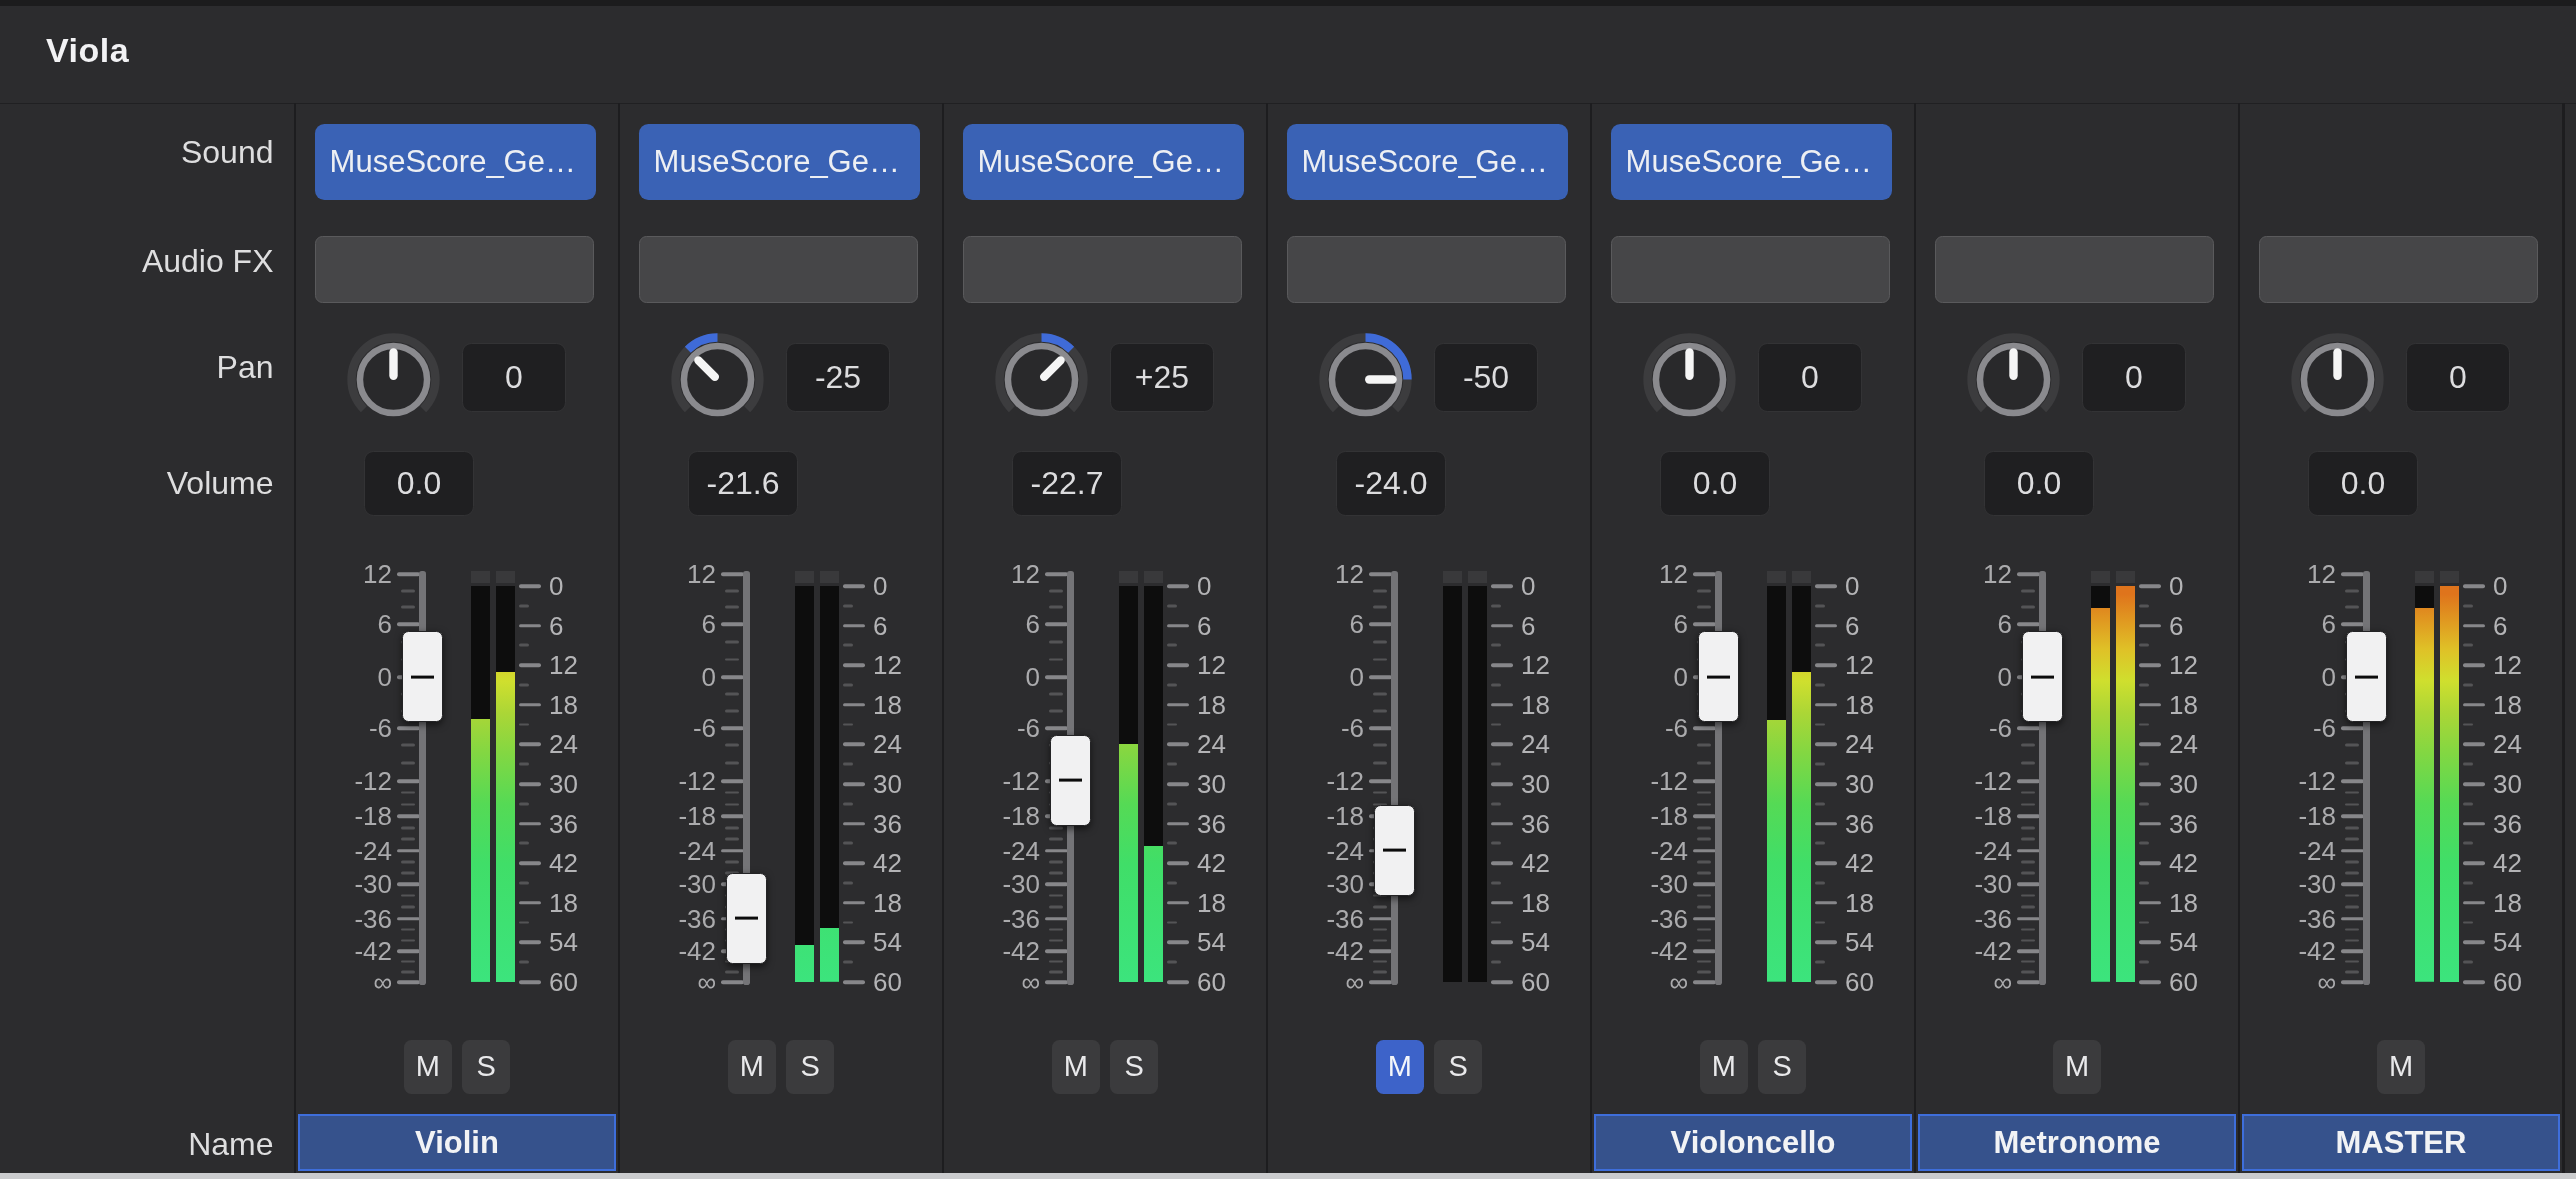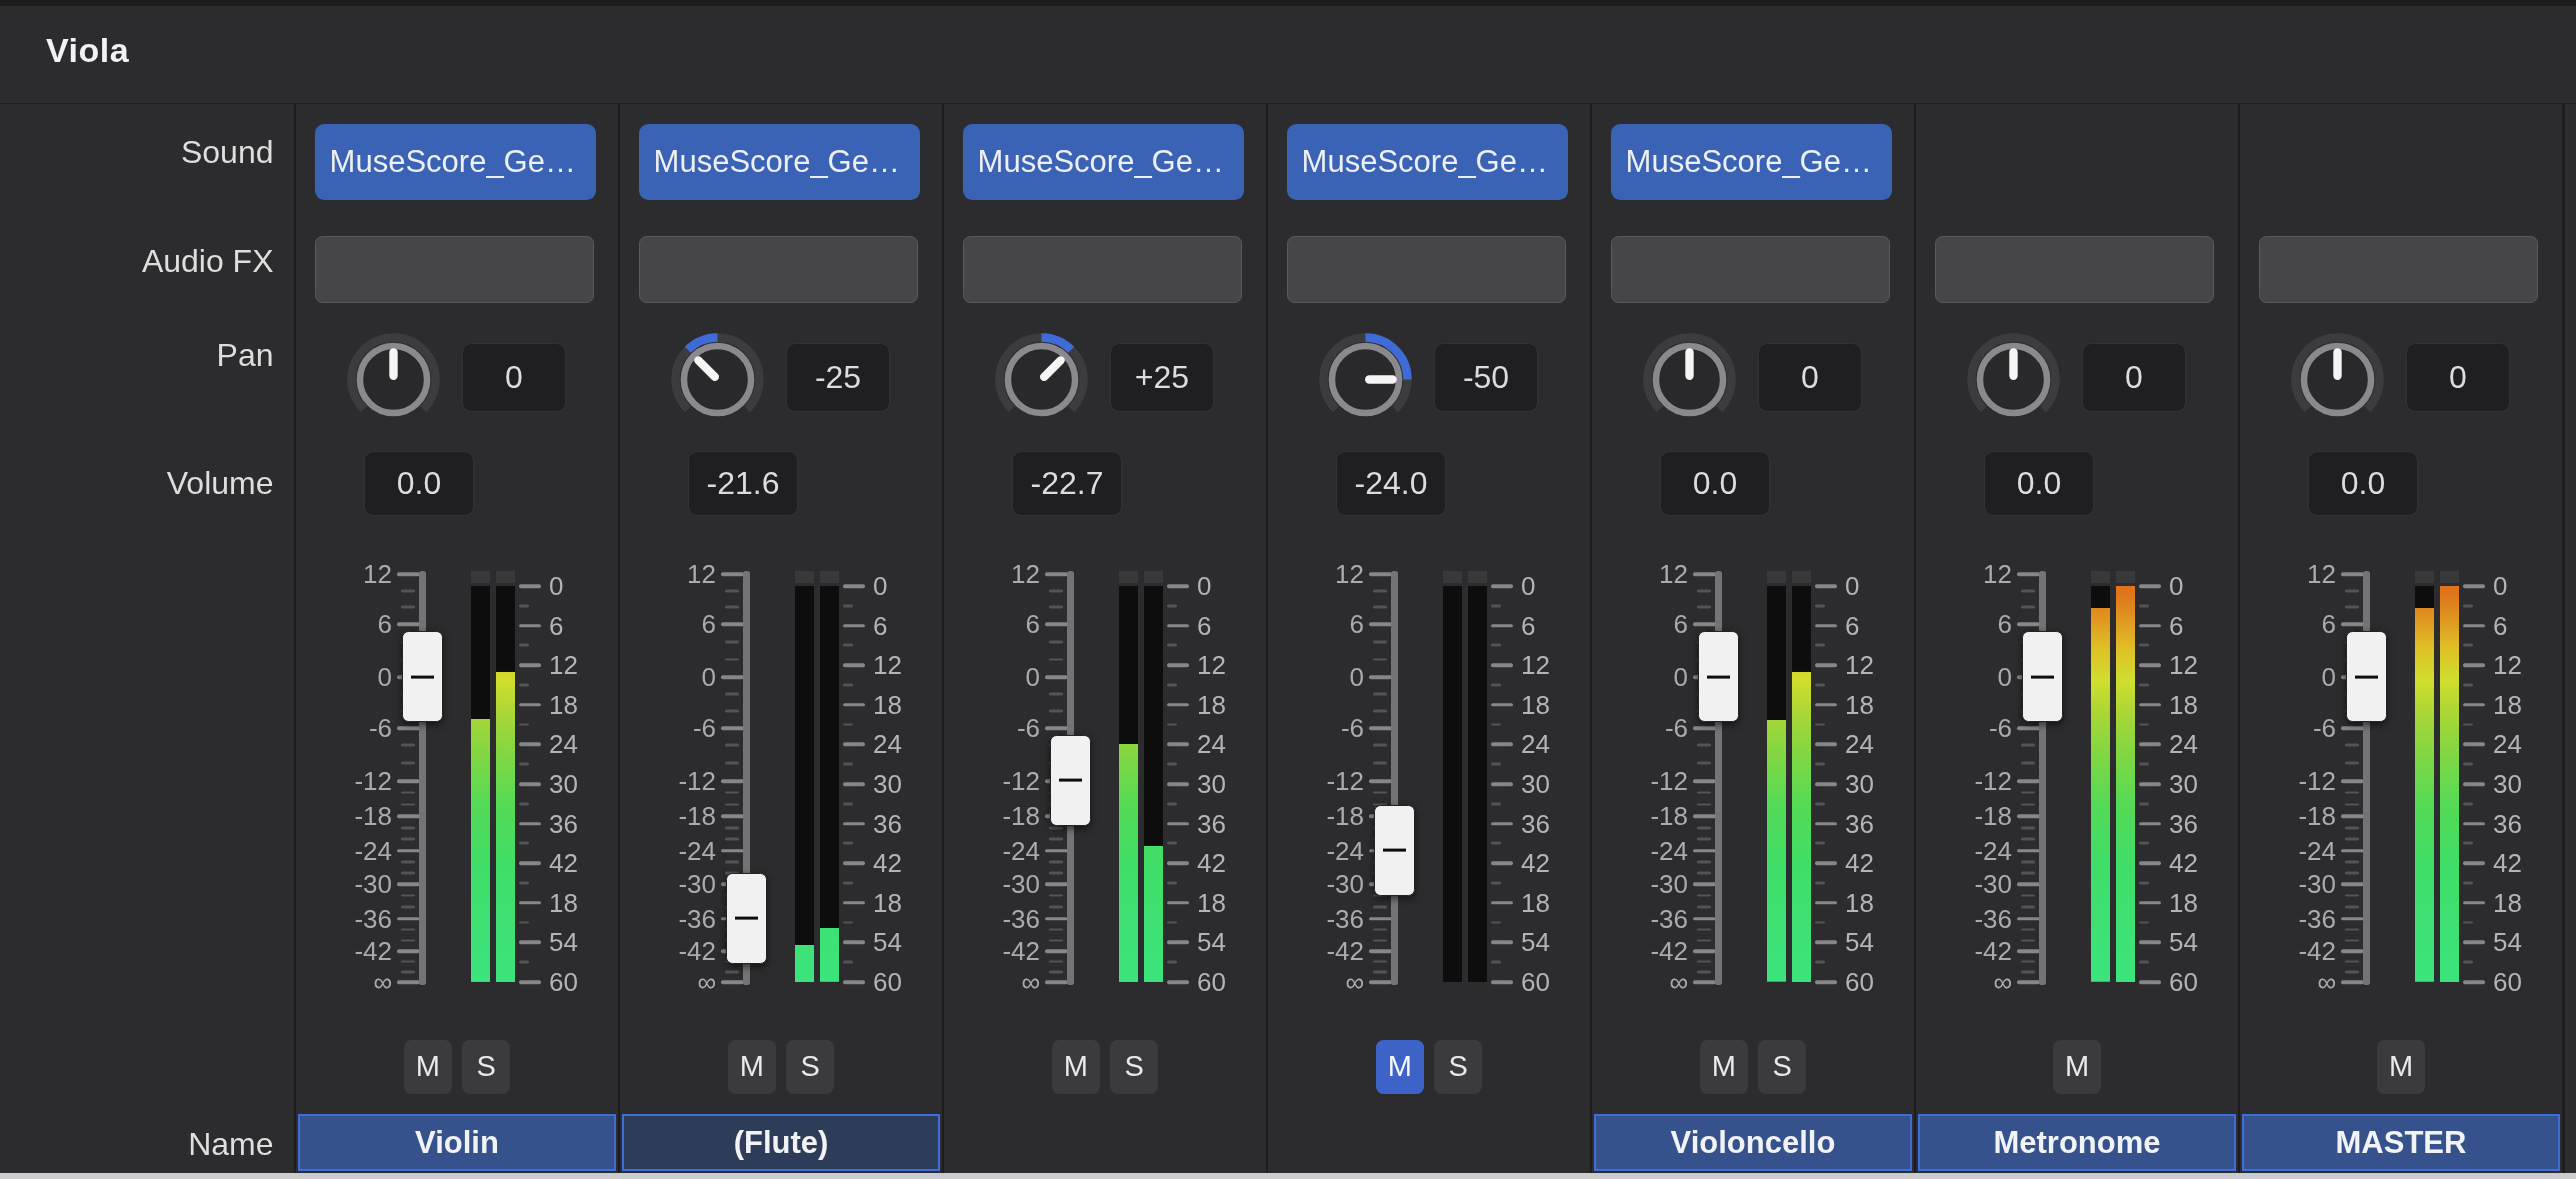--- a/index.html
+++ b/index.html
@@ -80,21 +80,21 @@
 <div class="app">
   <div class="titlebar">
     <div class="top-edge"></div>
     <div class="title">Viola</div>
   </div>
 
   <div class="body">
     <div class="labels-col">
       <div class="row-label" style="top:49px">Sound</div>
       <div class="row-label" style="top:158px">Audio FX</div>
-      <div class="row-label" style="top:252px">Pan</div>
+      <div class="row-label" style="top:264px">Pan</div>
       <div class="row-label" style="top:380px">Volume</div>
       <div class="row-label" style="top:1041px">Name</div>
     </div>
     <div class="strips">
         <div class="strip">
     <button class="sound-btn"><span class="sound-label">MuseScore_Ge…</span></button>
     <div class="fx-box"></div>
     <div class="knob"><svg viewBox="0 0 104 104" width="97" height="97">
               <path d="M 20.18 83.82 A 45 45 0 1 1 83.82 83.82" stroke="#3c3c3e" stroke-width="9" fill="none"></path>
               <circle cx="52" cy="52" r="36" fill="#29292b" stroke="#8a8a8e" stroke-width="7"></circle>
@@ -326,23 +326,20 @@
             </div>
     </div>
     <div class="ms-row">
       <div class="ms-btn m-btn">
               <span>M</span>
             </div>
       <div class="ms-btn s-btn">
               <span>S</span>
             </div>
     </div>
-    <div class="name-cell dimmed">
-            <span>(Flute)</span>
-          </div>
   </div>
         <div class="strip">
     <button class="sound-btn"><span class="sound-label">MuseScore_Ge…</span></button>
     <div class="fx-box"></div>
     <div class="knob"><svg viewBox="0 0 104 104" width="97" height="97">
               <path d="M 20.18 83.82 A 45 45 0 1 1 83.82 83.82" stroke="#3c3c3e" stroke-width="9" fill="none"></path>
               <path d="M 52.00 7.00 A 45 45 0 0 1 83.82 20.18" stroke="#3f6bd8" stroke-width="9" fill="none"></path>
               <circle cx="52" cy="52" r="36" fill="#29292b" stroke="#8a8a8e" stroke-width="7"></circle>
               <line x1="52" y1="23" x2="52" y2="48" stroke="#f5f5f5" stroke-width="9" stroke-linecap="round" transform="rotate(45 52 52)"></line>
             </svg></div>

